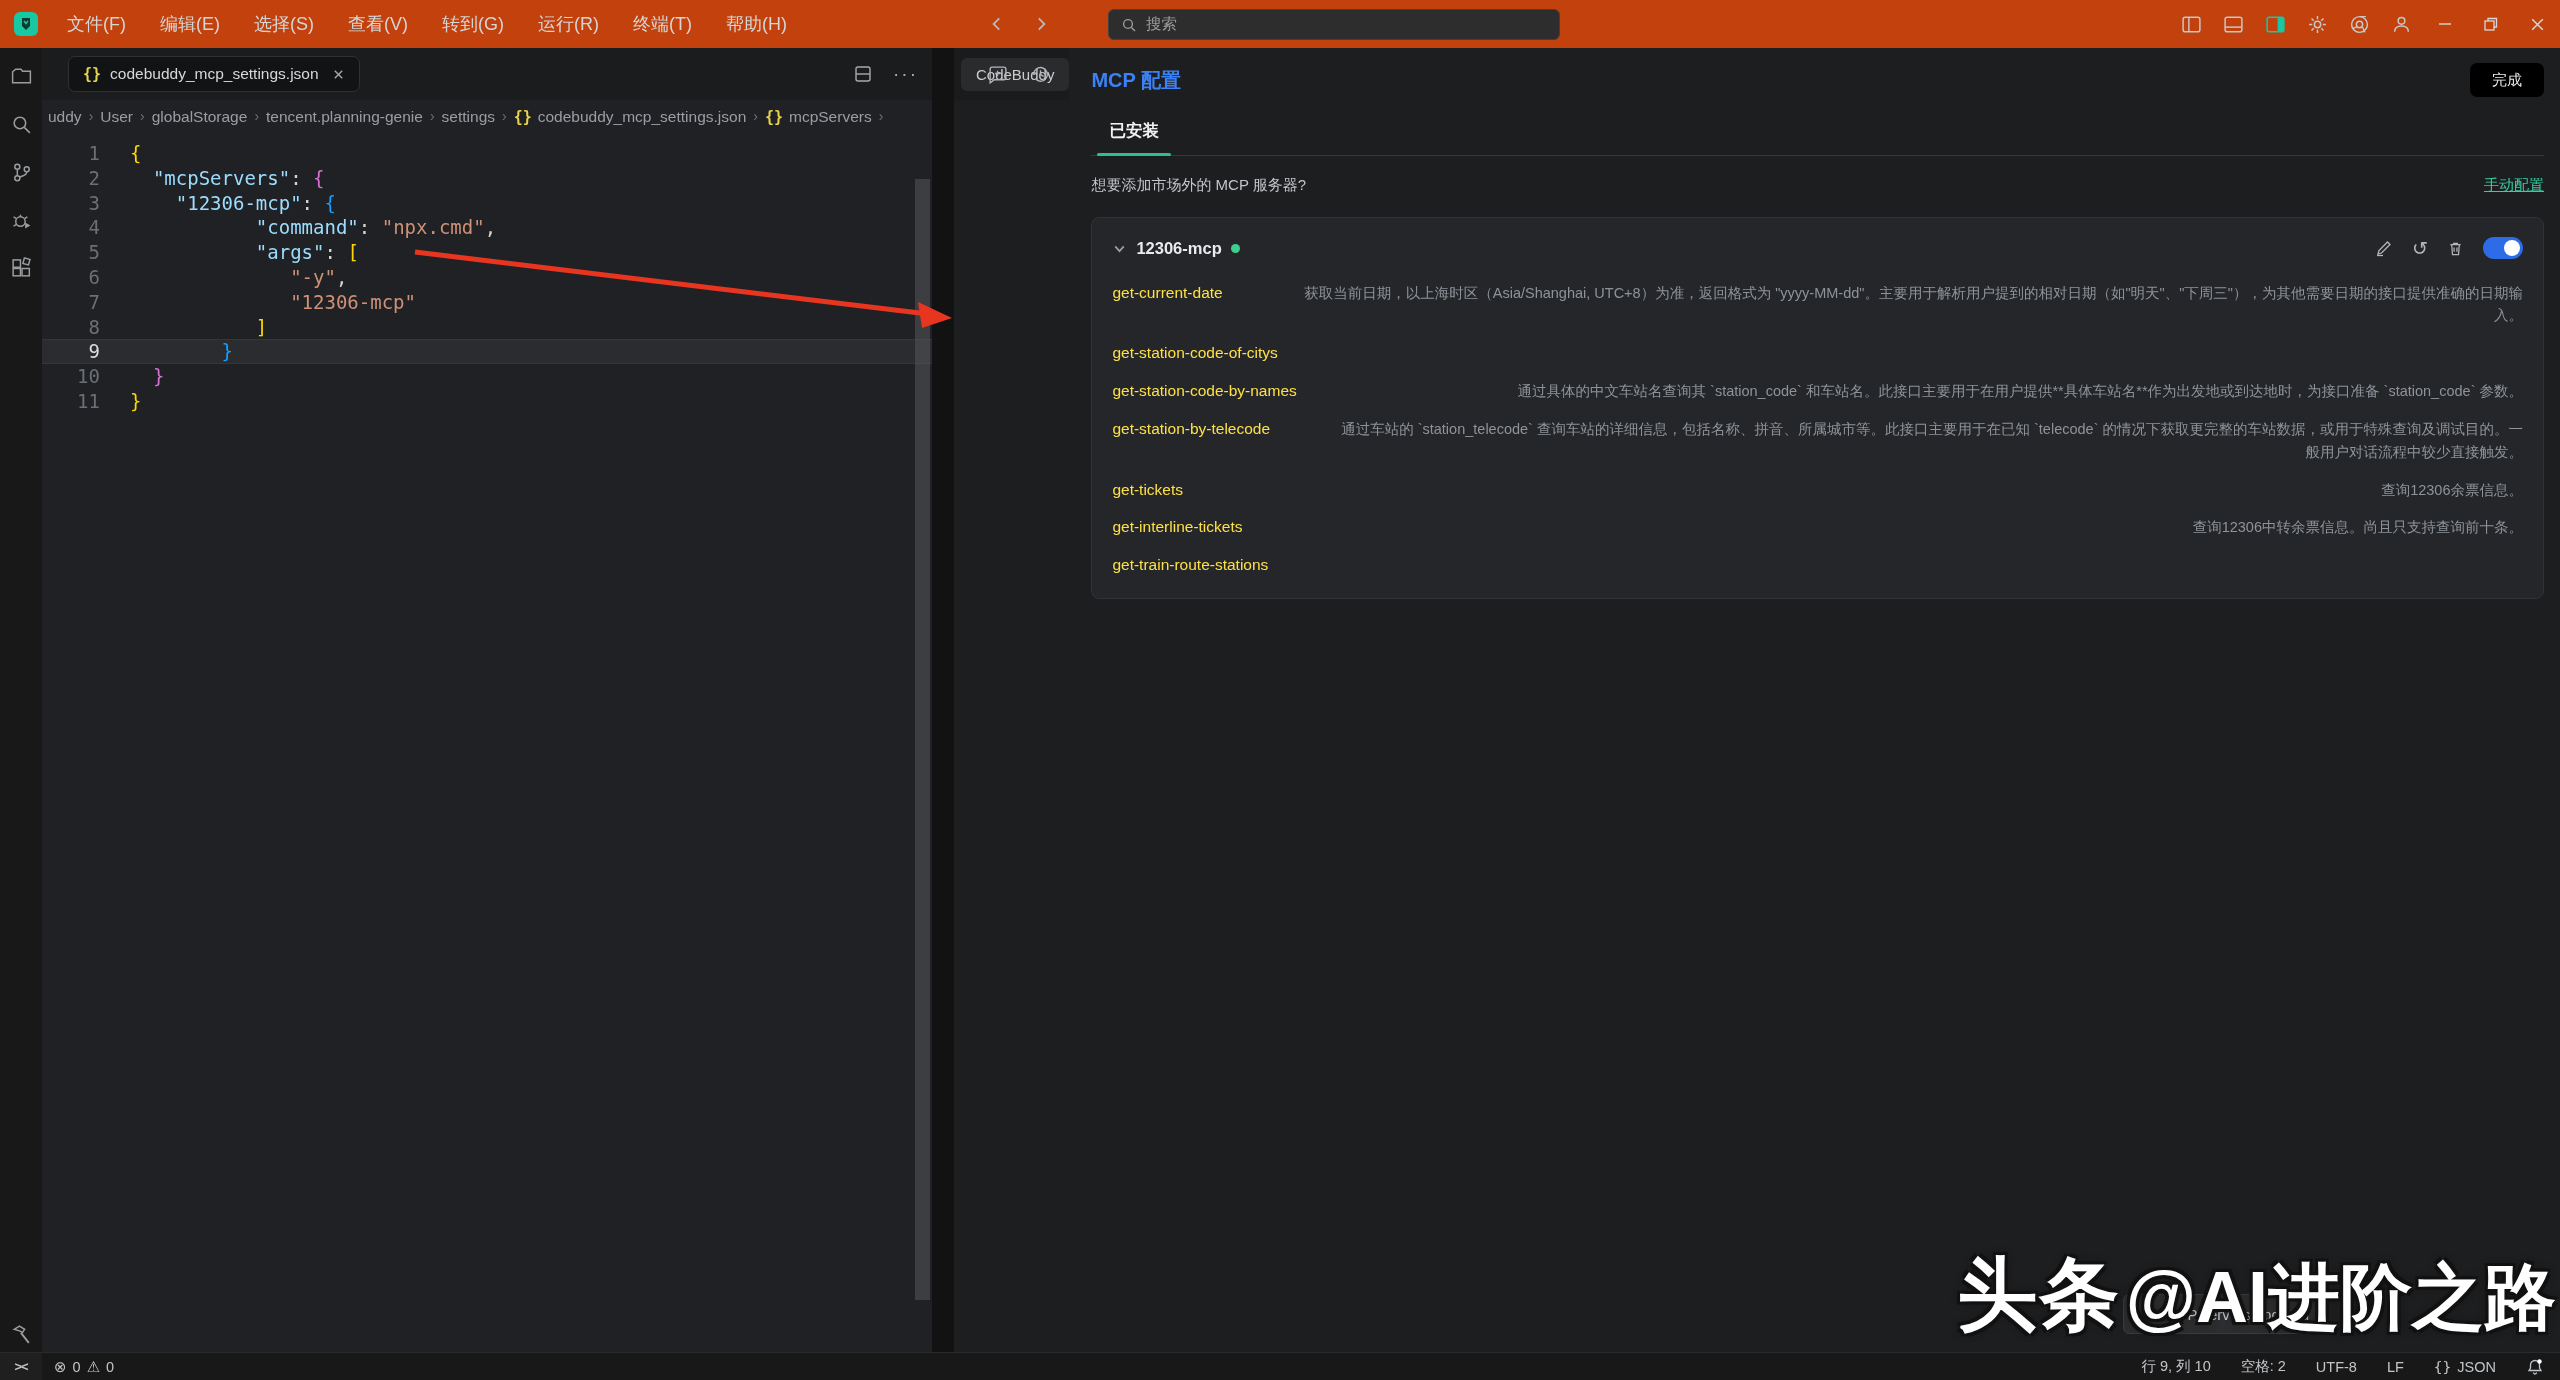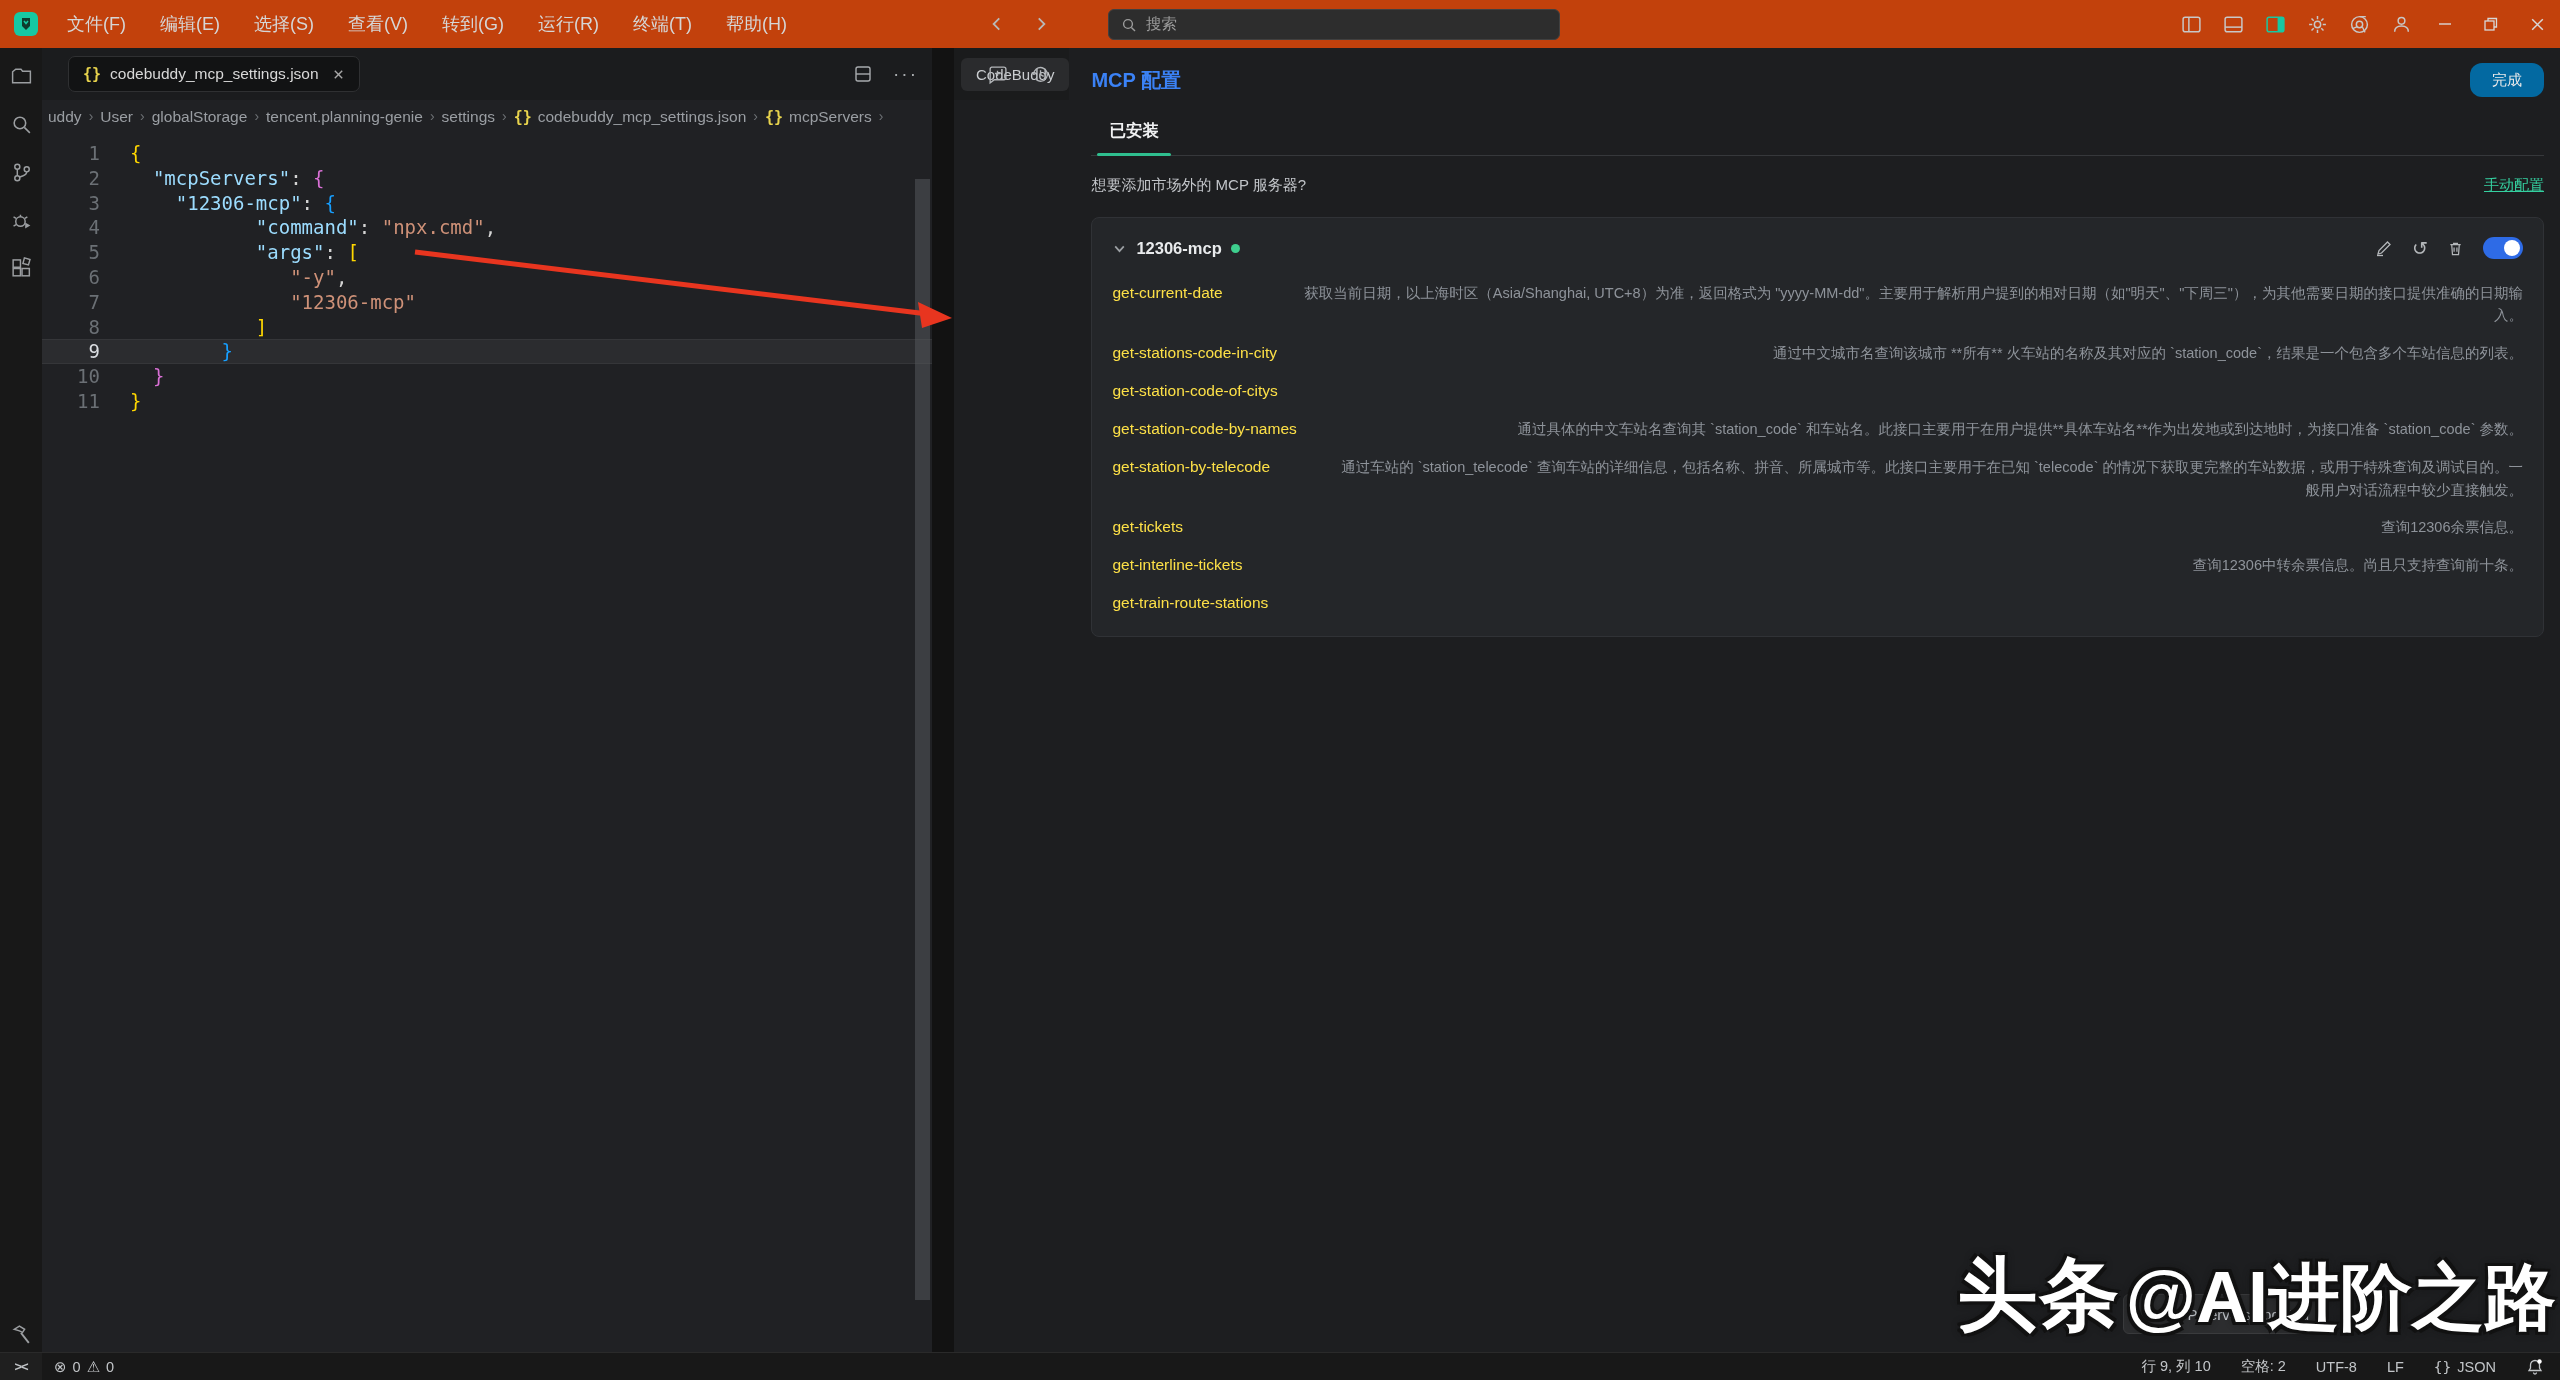--- a/index.html
+++ b/index.html
@@ -54,21 +54,21 @@
 
   
   .panel { flex:1; display:flex; flex-direction:row; background:#1d1e20; min-width:0; }
   .panel-strip { height:52px; background:#1a1b1c; position:relative; display:flex; align-items:center; }
   .panel-tab { margin-left:7px; height:33px; background:#2a2b2d; border-radius:6px; display:flex; align-items:center;
     padding:0 15px; font-size:15px; color:#c9cccf; }
   .panel-strip-actions { position:absolute; right:18px; display:flex; gap:22px; color:#b3b6b9; }
   .panel-body { flex:1; padding:10px 16px 0 22px; position:relative; }
   .panel-titlerow { display:flex; align-items:center; height:44px; }
   .panel-title { font-size:20px; font-weight:bold; color:#3b82f6; }
-  .done-btn { margin-left:auto; height:34px; padding:0 22px; background:#0369a1; border-radius:12px;
+  .done-btn { margin-left:auto; height:34px; padding:0 22px; background:#000000; border-radius:7px;
     display:flex; align-items:center; font-size:15px; color:#eaeaea; }
   .panel-tabs { margin-top:12px; border-bottom:1px solid #36383b; display:flex; }
   .ptab { font-size:16.5px; font-weight:bold; color:#f0f1f2; padding:6px 2px 13px; position:relative; margin-left:16px; }
   .ptab .underline { position:absolute; left:-10px; right:-10px; bottom:-1px; height:3.5px; background:#2fbf8f; border-radius:2px; }
   .addrow { margin-top:20px; display:flex; align-items:center;text-align:right; }
   .addrow .q { font-size:15px; color:#c2c5c9; }
   .manual-link { margin-left:auto; font-size:15px; color:#35d0a0; text-decoration:underline; }
   .server-card { margin-top:22px; background:#242629; border:1px solid #303236; border-radius:8px; padding:12px 20px 14px; }
   .card-head { display:flex; align-items:center; height:36px; }
   .chev { color:#9ca0a4; display:flex; }
@@ -380,24 +380,20 @@
                   <span class="knob"></span>
                 </span>
             </div>
           </div>
           <div class="tools">
               <div class="tool-row">
                 <div class="tool-name">get-current-date</div>
                 <div class="tool-desc">获取当前日期，以上海时区（Asia/Shanghai, UTC+8）为准，返回格式为 "yyyy-MM-dd"。主要用于解析用户提到的相对日期（如"明天"、"下周三"），为其他需要日期的接口提供准确的日期输入。</div>
               </div>
               <div class="tool-row">
-                <div class="tool-name">get-stations-code-in-city</div>
-                <div class="tool-desc">通过中文城市名查询该城市 **所有** 火车站的名称及其对应的 `station_code`，结果是一个包含多个车站信息的列表。</div>
-              </div>
-              <div class="tool-row">
                 <div class="tool-name">get-station-code-of-citys</div>
               </div>
               <div class="tool-row">
                 <div class="tool-name">get-station-code-by-names</div>
                 <div class="tool-desc">通过具体的中文车站名查询其 `station_code` 和车站名。此接口主要用于在用户提供**具体车站名**作为出发地或到达地时，为接口准备 `station_code` 参数。</div>
               </div>
               <div class="tool-row">
                 <div class="tool-name">get-station-by-telecode</div>
                 <div class="tool-desc">通过车站的 `station_telecode` 查询车站的详细信息，包括名称、拼音、所属城市等。此接口主要用于在已知 `telecode` 的情况下获取更完整的车站数据，或用于特殊查询及调试目的。一般用户对话流程中较少直接触发。</div>
               </div>

